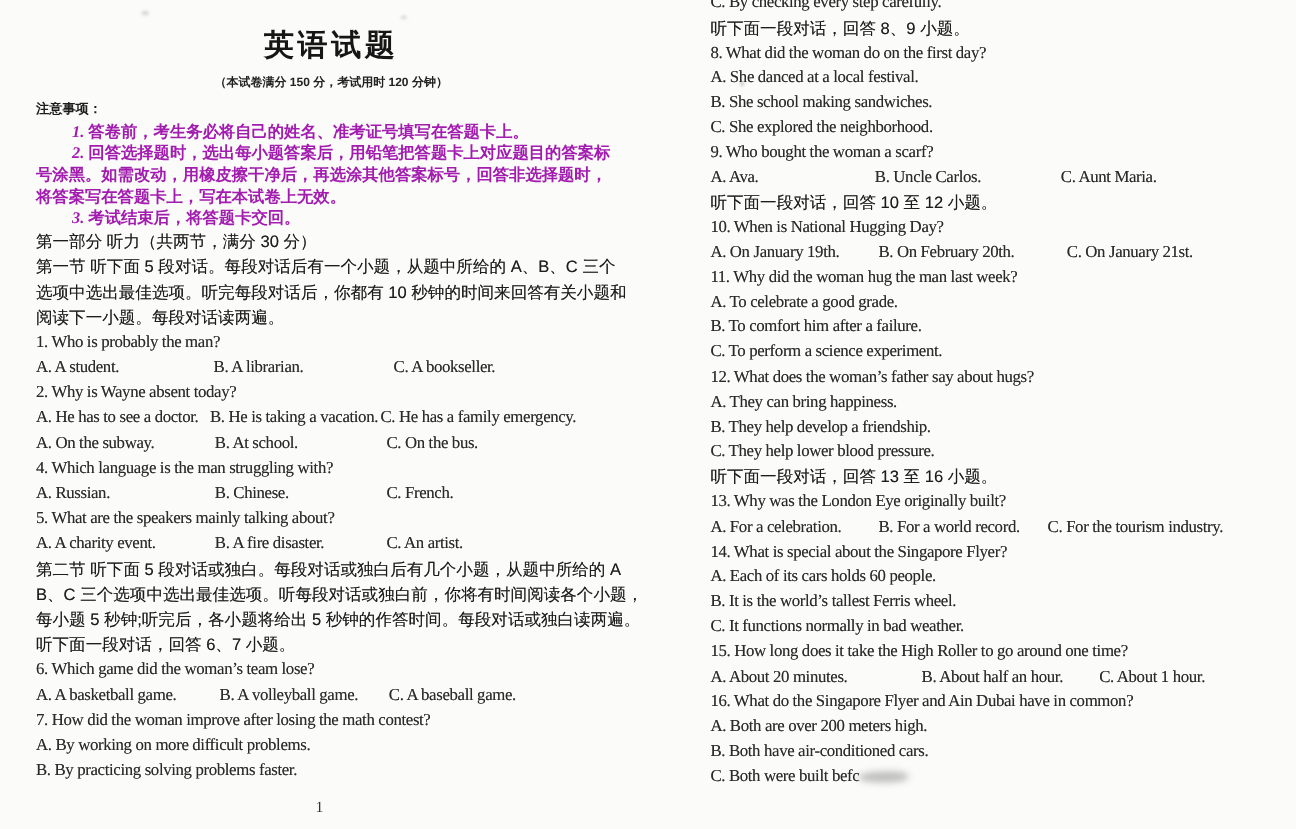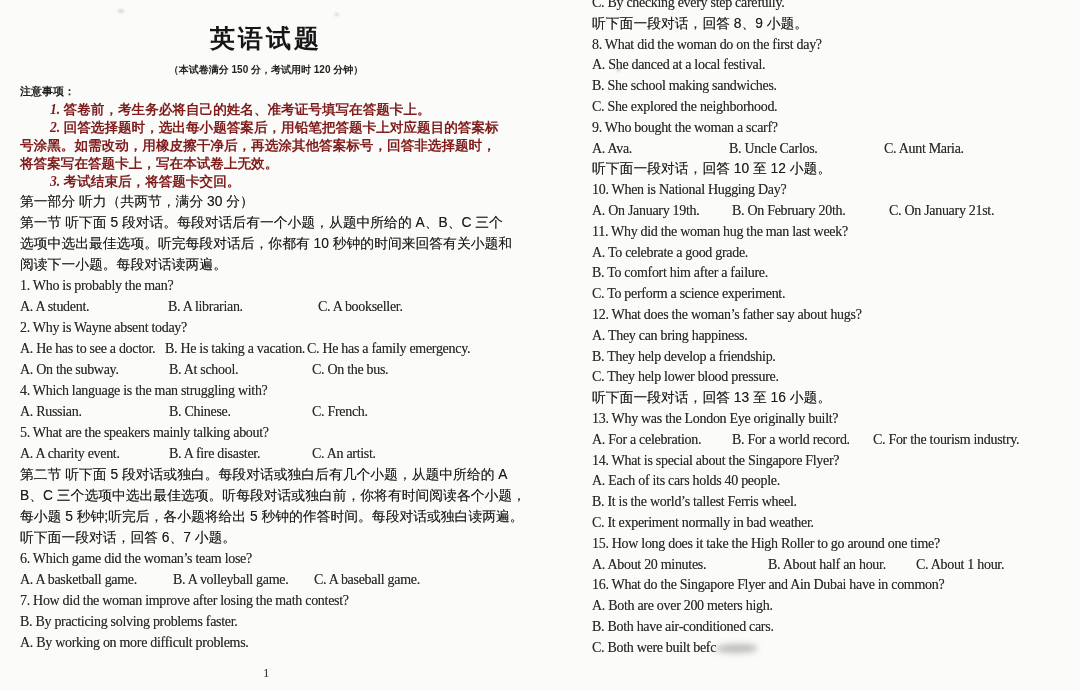--- a/index.html
+++ b/index.html
@@ -2,21 +2,21 @@
 <html><head>
 <meta charset="utf-8">
 <style>
   html,body{margin:0;padding:0;background:#e9e9e7;}
   .page{
     position:relative;width:1080px;height:691px;margin:0 auto;
     background:#fbfbf9;overflow:hidden;color:#272727;
     box-shadow:0 0 4px rgba(0,0,0,.15);
   }
   .col{position:absolute;}
-  #col-left{left:20px;top:18px;width:492px;}
+  #col-left{left:30px;top:18px;width:492px;}
   #col-right{left:592px;top:-7px;width:486px;}
 
   .line{white-space:nowrap;line-height:21px;height:21px;}
   #col-right .line{line-height:20.8px;height:20.8px;}
 
   .en{
     font-family:"Liberation Serif","DejaVu Serif",serif;
     font-size:14px;letter-spacing:-0.3px;color:#2b2b2b;
     text-shadow:0 0 .4px rgba(40,40,40,.55);
   }
@@ -25,21 +25,21 @@
     font-weight:400;font-size:13.8px;color:#1d1d1d;
     text-shadow:0 0 .4px rgba(0,0,0,.5);
   }
   .cnh{
     font-family:"Liberation Sans","DejaVu Sans",sans-serif;
     font-weight:700;font-size:11px;color:#1d1d1d;
     line-height:19px !important;height:19px !important;
   }
   .cnl{
     font-family:"Liberation Serif","DejaVu Serif",serif;
-    font-weight:600;font-style:oblique 5deg;font-size:13.6px;color:#7f1d1d;
+    font-weight:600;font-style:oblique 5deg;font-size:13.6px;color:#a21caf;
     line-height:18px !important;height:18px !important;
   }
   .indent{padding-left:30px;}
 
   .title{
     text-align:center;font-family:"Liberation Sans","DejaVu Sans",sans-serif;
     font-weight:800;font-size:25px;letter-spacing:3px;color:#161616;
     height:40px;line-height:40px;
   }
   .subtitle{
@@ -93,22 +93,22 @@
       <div class="line en opts"><span style="width: 149px;">A. Russian.</span><span style="width: 143px;">B. Chinese.</span><span>C. French.</span></div>
       <div class="line en">5. What are the speakers mainly talking about?</div>
       <div class="line en opts"><span style="width: 149px;">A. A charity event.</span><span style="width: 143px;">B. A fire disaster.</span><span>C. An artist.</span></div>
       <div class="line cn">第二节 听下面 5 段对话或独白。每段对话或独白后有几个小题，从题中所给的 A</div>
       <div class="line cn">B、C 三个选项中选出最佳选项。听每段对话或独白前，你将有时间阅读各个小题，</div>
       <div class="line cn">每小题 5 秒钟;听完后，各小题将给出 5 秒钟的作答时间。每段对话或独白读两遍。</div>
       <div class="line cn">听下面一段对话，回答 6、7 小题。</div>
       <div class="line en">6. Which game did the woman’s team lose?</div>
       <div class="line en opts"><span style="width: 153px;">A. A basketball game.</span><span style="width: 141px;">B. A volleyball game.</span><span>C. A baseball game.</span></div>
       <div class="line en">7. How did the woman improve after losing the math contest?</div>
+      <div class="line en">A. By working on more difficult problems.</div>
       <div class="line en">B. By practicing solving problems faster.</div>
-      <div class="line en">A. By working on more difficult problems.</div>
     </div>
   <div class="col" id="col-right">
       <div class="line en">C. By checking every step carefully.</div>
       <div class="line cn">听下面一段对话，回答 8、9 小题。</div>
       <div class="line en">8. What did the woman do on the first day?</div>
       <div class="line en">A. She danced at a local festival.</div>
       <div class="line en">B. She school making sandwiches.</div>
       <div class="line en">C. She explored the neighborhood.</div>
       <div class="line en">9. Who bought the woman a scarf?</div>
       <div class="line en opts"><span style="width: 137px;">A. Ava.</span><span style="width: 155px;">B. Uncle Carlos.</span><span>C. Aunt Maria.</span></div>
@@ -120,23 +120,23 @@
       <div class="line en">B. To comfort him after a failure.</div>
       <div class="line en">C. To perform a science experiment.</div>
       <div class="line en">12. What does the woman’s father say about hugs?</div>
       <div class="line en">A. They can bring happiness.</div>
       <div class="line en">B. They help develop a friendship.</div>
       <div class="line en">C. They help lower blood pressure.</div>
       <div class="line cn">听下面一段对话，回答 13 至 16 小题。</div>
       <div class="line en">13. Why was the London Eye originally built?</div>
       <div class="line en opts"><span style="width: 140px;">A. For a celebration.</span><span style="width: 141px;">B. For a world record.</span><span>C. For the tourism industry.</span></div>
       <div class="line en">14. What is special about the Singapore Flyer?</div>
-      <div class="line en">A. Each of its cars holds 40 people.</div>
+      <div class="line en">A. Each of its cars holds 60 people.</div>
       <div class="line en">B. It is the world’s tallest Ferris wheel.</div>
-      <div class="line en">C. It experiment normally in bad weather.</div>
+      <div class="line en">C. It functions normally in bad weather.</div>
       <div class="line en">15. How long does it take the High Roller to go around one time?</div>
       <div class="line en opts"><span style="width: 140px;">A. About 20 minutes.</span><span style="width: 148px; margin-left: 36px;">B. About half an hour.</span><span>C. About 1 hour.</span></div>
       <div class="line en">16. What do the Singapore Flyer and Ain Dubai have in common?</div>
       <div class="line en">A. Both are over 200 meters high.</div>
       <div class="line en">B. Both have air-conditioned cars.</div>
       <div class="line en">C. Both were built befc<span class="smudge"></span></div>
     </div>
   <div class="pageno">1</div>
 </div>
 

